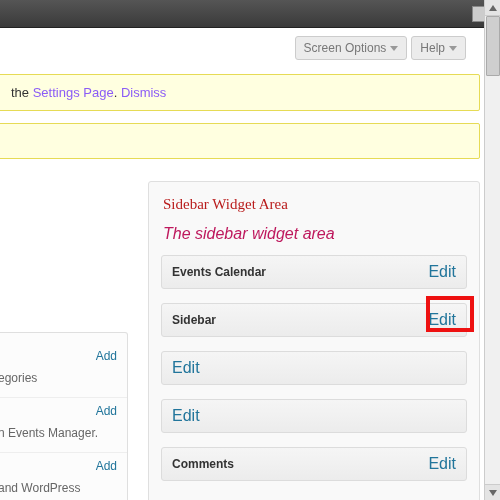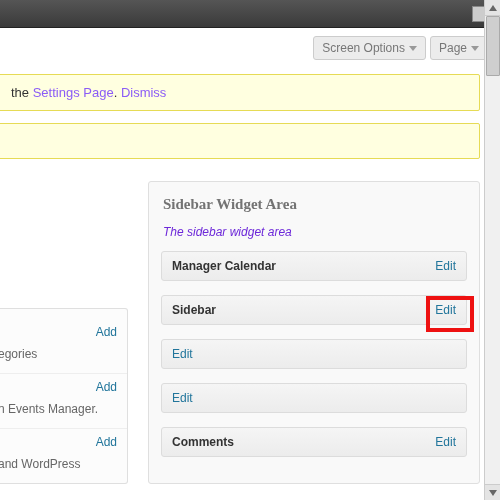--- a/index.html
+++ b/index.html
@@ -34,21 +34,21 @@
   .content-wrap {
     background: #fff;
     position: relative;
     height: calc(500px - 28px);
     padding-top: 8px;
   }
   .screen-buttons {
     display: flex;
     justify-content: flex-end;
     gap: 4px;
-    padding-right: 12px;
+    padding-right: 34px;
     margin-bottom: 14px;
   }
   .screen-btn {
     background: #ececec;
     border: 1px solid #ccc;
     border-radius: 3px;
     padding: 4px 8px;
     font-size: 12px;
     color: #777;
     cursor: pointer;
@@ -114,43 +114,43 @@
   .right-col { flex: 1; }
   .widget-area {
     border: 1px solid #dfdfdf;
     border-radius: 3px;
     background: #f9f9f9;
     padding: 10px 12px 12px 12px;
   }
   .area-title {
     font-family: Georgia, serif;
     font-size: 15px;
-    color: #737373;
+    color: #b91c1c;
     padding: 4px 2px 8px 2px;
-    font-weight: bold;
+    font-weight: normal;
   }
   .area-desc {
     font-style: italic;
-    color: #6d28d9;
-    font-size: 12px;
+    color: #be185d;
+    font-size: 16px;
     padding: 4px 2px 12px 2px;
   }
   .widget-row {
     display: flex;
     justify-content: space-between;
     align-items: center;
     background: linear-gradient(#f5f5f5, #ececec);
     border: 1px solid #dcdcdc;
     border-radius: 3px;
     padding: 7px 10px;
     margin-bottom: 14px;
     font-size: 12px;
   }
   .widget-row .wname { font-weight: bold; color: #333; }
-  .widget-row .edit { color: #21759b; text-decoration: none; font-size: 12px; }
+  .widget-row .edit { color: #21759b; text-decoration: none; font-size: 16px; }
   .highlight-box {
     position: absolute;
     border: 4px solid #e11;
     width: 48px;
     height: 36px;
     right: 26px;
     top: 268px;
     pointer-events: none;
   }
   .scrollbar {
@@ -200,21 +200,21 @@
 </div>
 
 <div class="content-wrap">
 
   <div class="screen-buttons">
     <div class="screen-btn">
       <span>Screen Options</span>
       <span class="tri"></span>
     </div>
     <div class="screen-btn">
-      <span>Page</span>
+      <span>Help</span>
       <span class="tri"></span>
     </div>
   </div>
 
   <div class="notice">
     <span>the </span><a href="#">Settings Page</a><span>. </span><a href="#">Dismiss</a>
   </div>
 
   <div class="notice empty"></div>
 
@@ -242,21 +242,21 @@
         </div>
       </div>
     </div>
 
     <div class="right-col">
       <div class="widget-area">
         <div class="area-title">Sidebar Widget Area</div>
         <div class="area-desc">The sidebar widget area</div>
 
         <div class="widget-row">
-          <span class="wname">Manager Calendar</span>
+          <span class="wname">Events Calendar</span>
           <a href="#" class="edit">Edit</a>
         </div>
         <div class="widget-row">
           <span class="wname">Sidebar</span>
           <a href="#" class="edit">Edit</a>
         </div>
         <div class="widget-row">
           <a href="#" class="edit">Edit</a>
         </div>
         <div class="widget-row">

